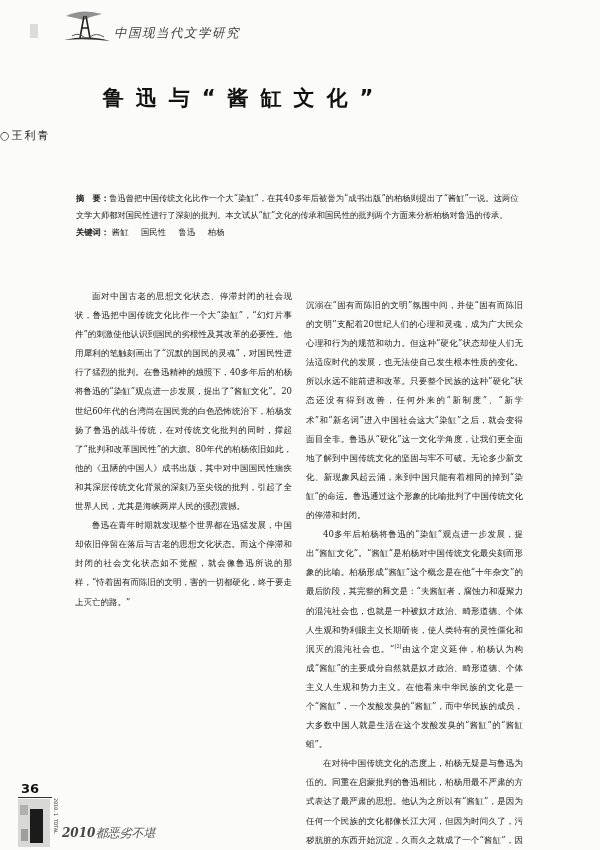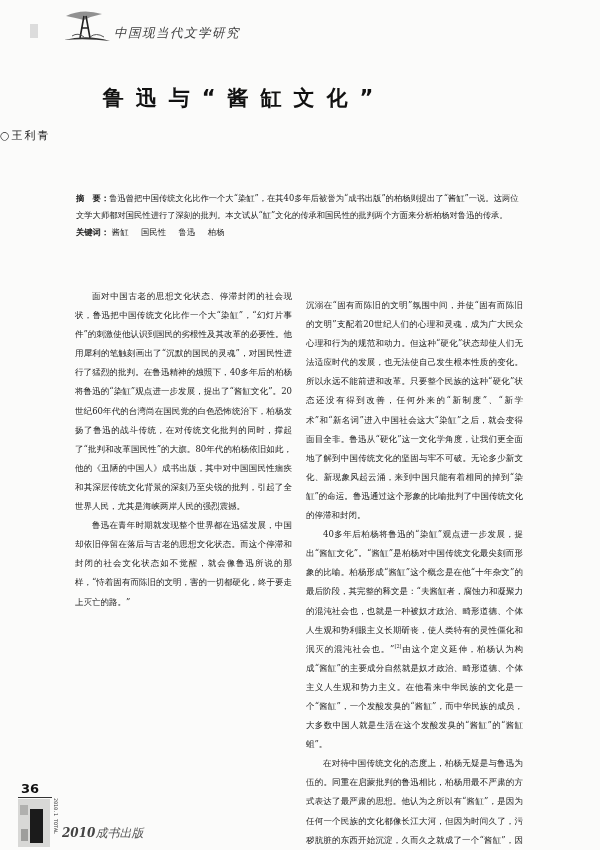--- a/index.html
+++ b/index.html
@@ -103,14 +103,14 @@
 
 <div class="page-num">36</div>
 <div class="pn-rule"></div>
 <div class="bar-img">
   <div class="spk1"></div>
   <div class="spk2"></div>
   <div class="dark"></div>
 </div>
 <div class="side-text">2010.1 TOTAL</div>
 <div class="watermark">
-  <span class="yr">2010</span><span>成书出版</span>
+  <span class="yr">2010</span><span>都恶劣不堪</span>
 </div>
 
 </body></html>

